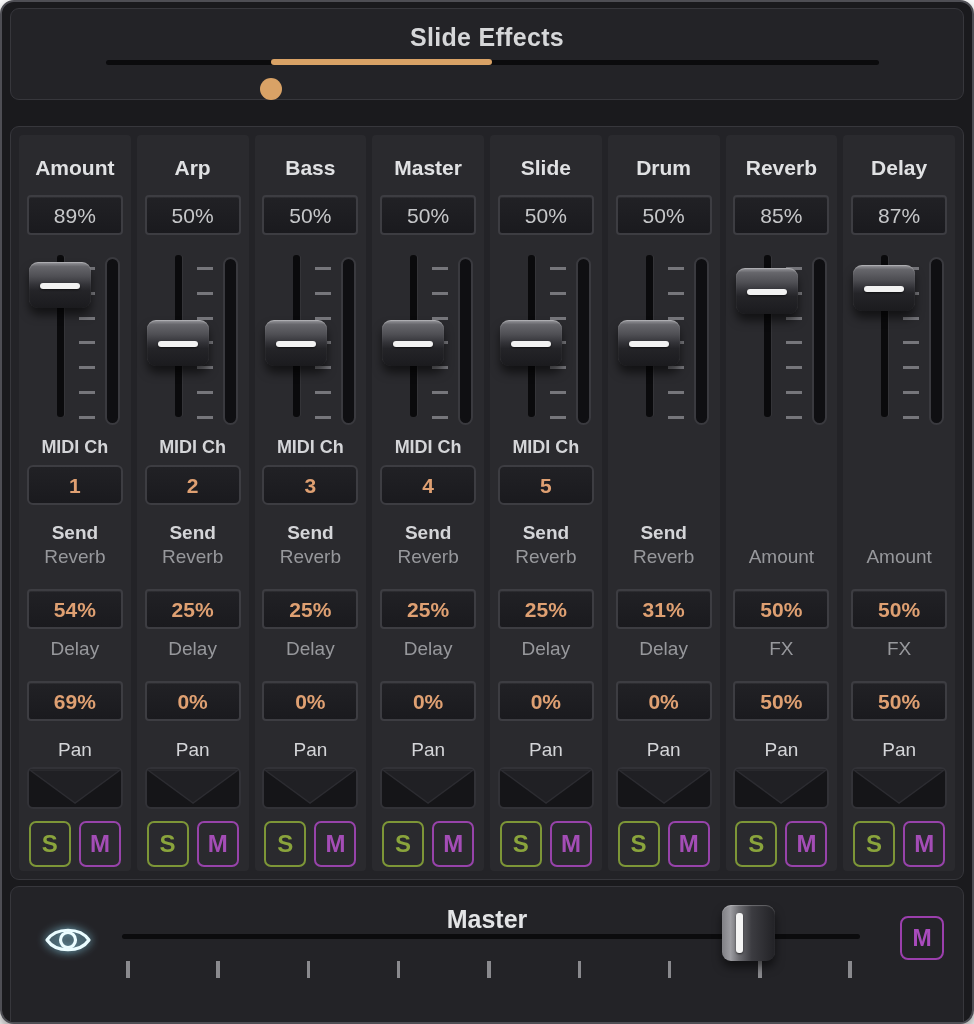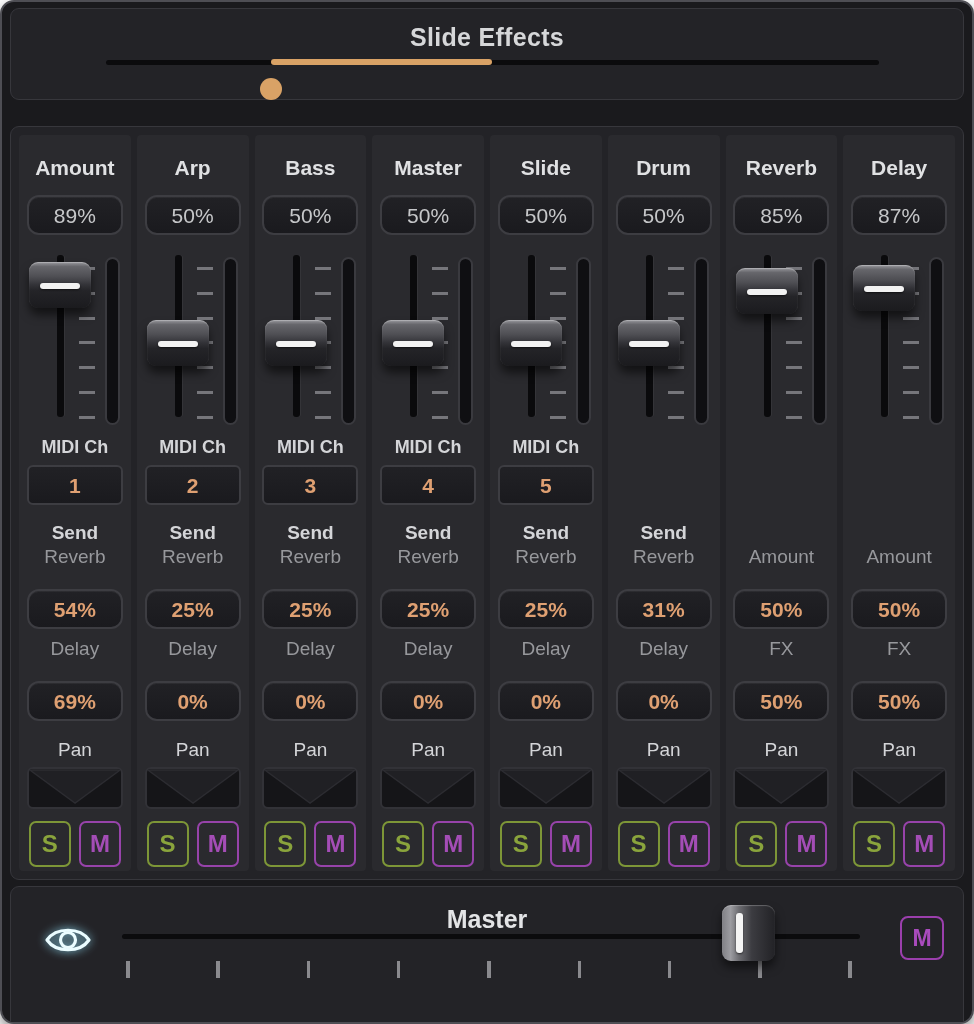--- a/index.html
+++ b/index.html
@@ -17,21 +17,21 @@
   .h-track{position:absolute;top:51px;left:95px;width:773px;height:5px;background:#0b0b0d;border-radius:3px;}
   .h-active{position:absolute;top:50px;height:6px;border-radius:3px;}
   .h-thumb{position:absolute;top:69px;width:22px;height:22px;border-radius:50%;}
 
   
   #strip-grid{display:grid;grid-template-columns:repeat(8,1fr);gap:6px;height:100%;}
   .strip{background:#2a2a2e;border-radius:4px;padding-top:18px;box-sizing:border-box;
          display:flex;flex-direction:column;align-items:center;}
   .ch-name{height:30px;line-height:30px;font-size:21px;font-weight:bold;color:#e0e1e3;}
   .vbox{margin-top:12px;width:86%;height:40px;line-height:38px;text-align:center;
-        background:linear-gradient(#212125,#1a1a1e);border:2px solid #3d3d42;border-radius:12px;
+        background:linear-gradient(#212125,#1a1a1e);border:2px solid #3d3d42;border-radius:4px;
         box-sizing:border-box;font-size:21px;color:#c6c7c9;
         box-shadow:inset 0 1px 0 rgba(255,255,255,.05);}
   .vbox.orange{color:#dfa072;font-weight:bold;}
 
   .fader-zone{position:relative;margin-top:12px;width:100%;height:178px;}
   .f-track{position:absolute;left:38px;top:8px;width:7px;height:162px;background:#0a0a0c;
            border-radius:3px;box-shadow:1px 0 0 rgba(255,255,255,.05);}
   .f-ticks{position:absolute;left:60px;top:20px;width:16px;height:152px;
            background:repeating-linear-gradient(to bottom,#76767b 0 3px,transparent 3px 24.8px);}
   .f-meter{position:absolute;left:86px;top:10px;width:15px;height:168px;background:#0f0f12;

